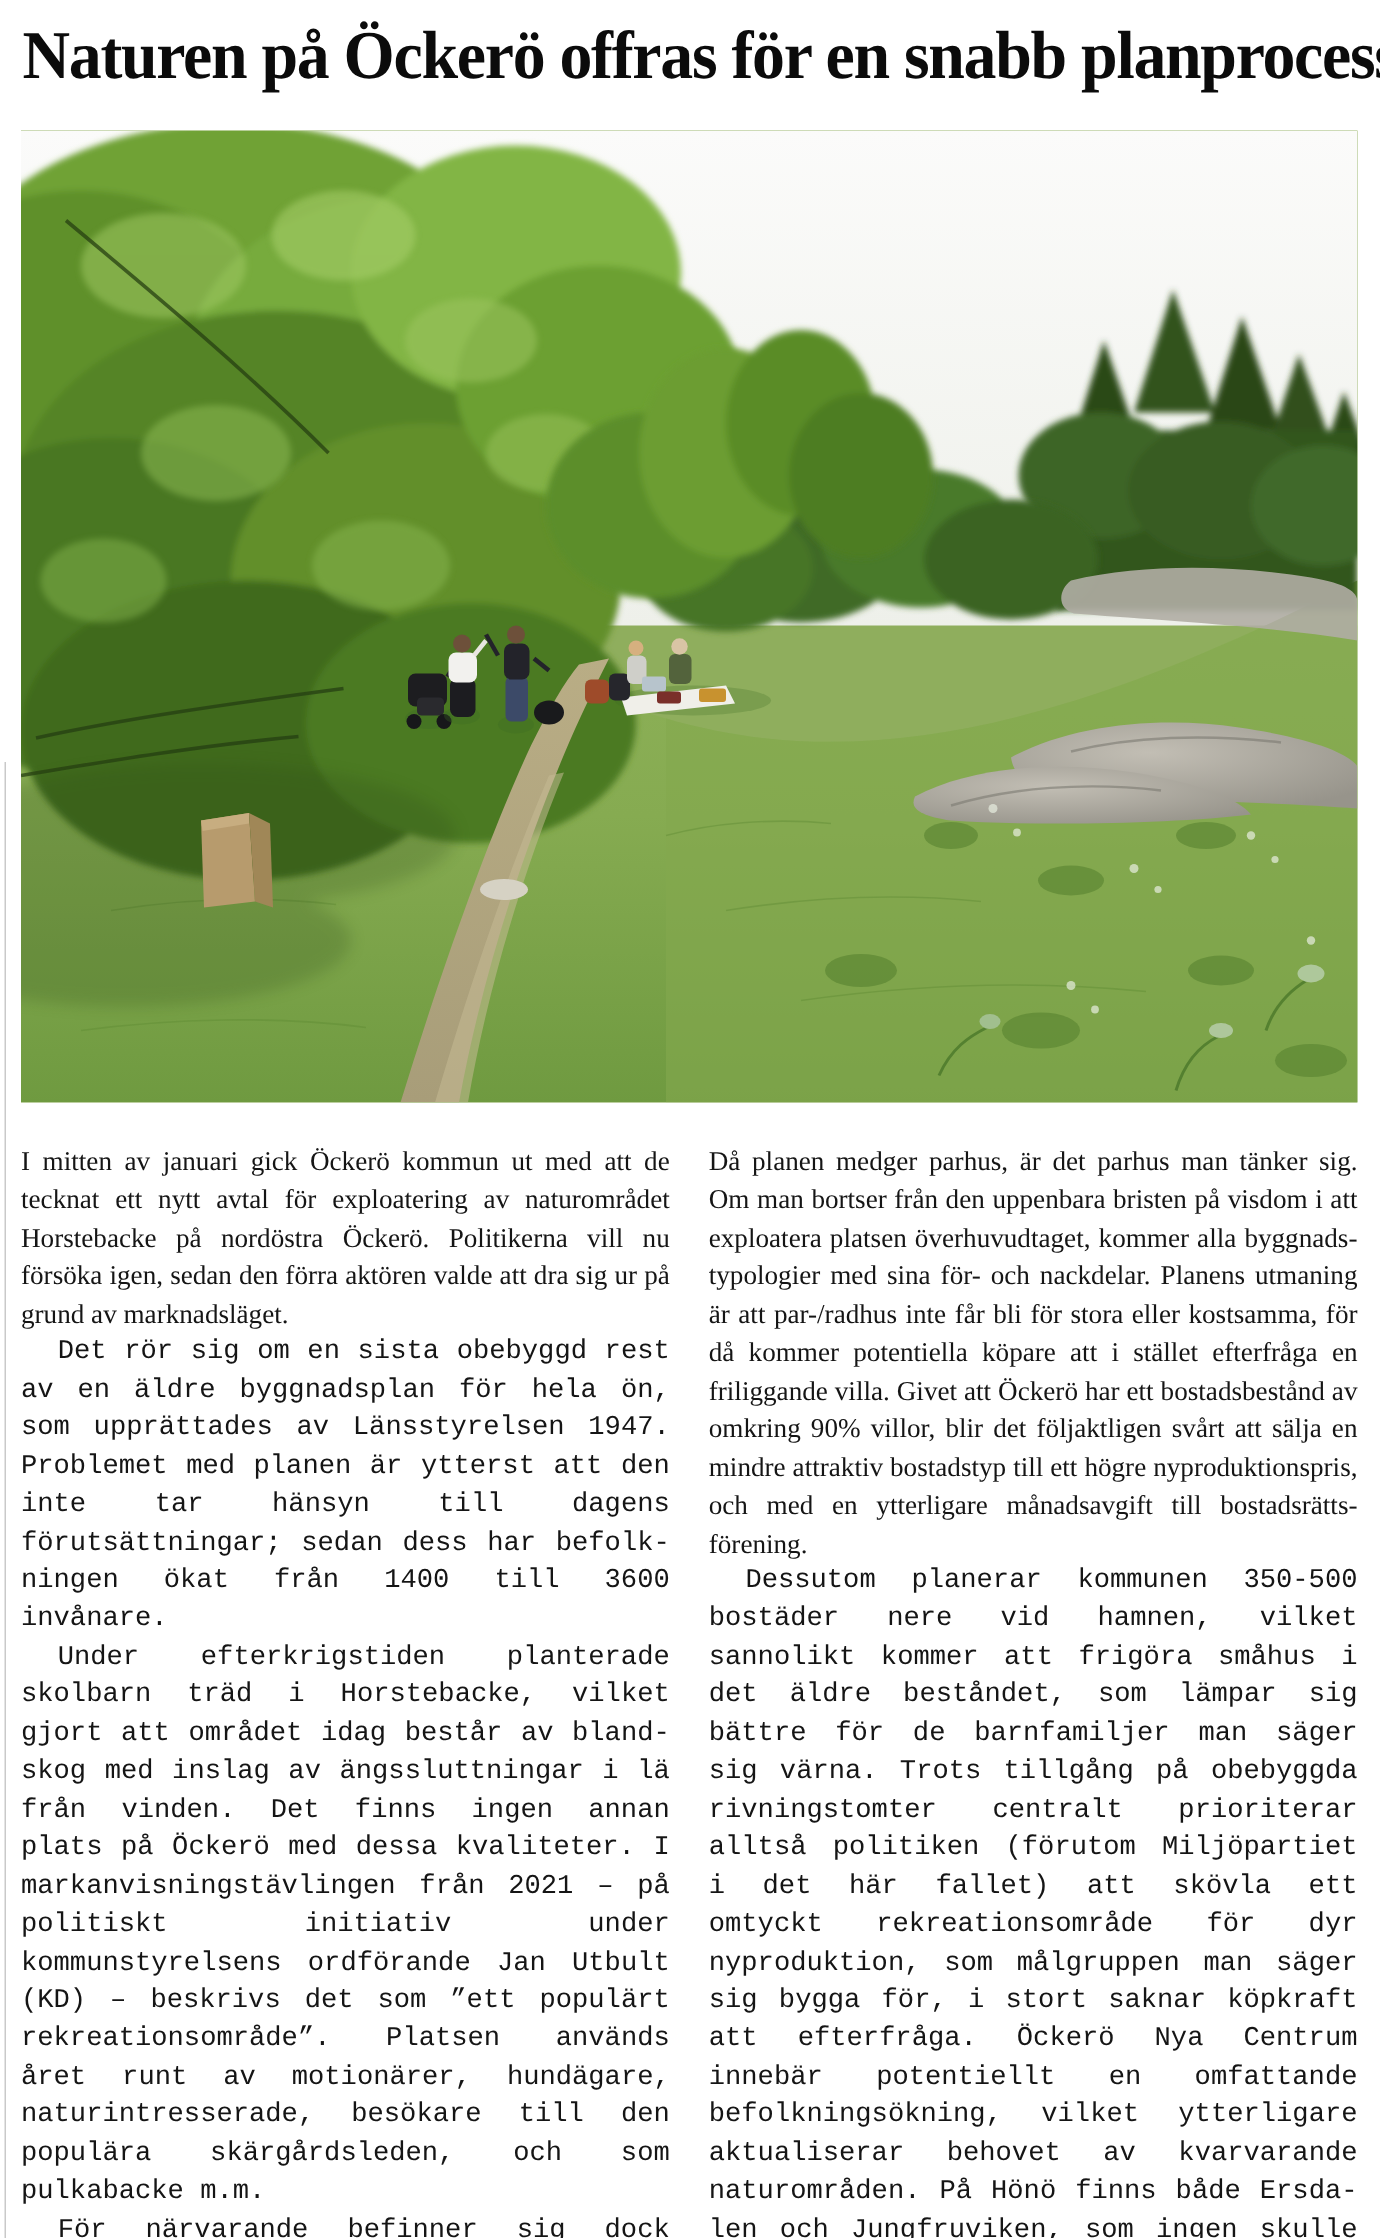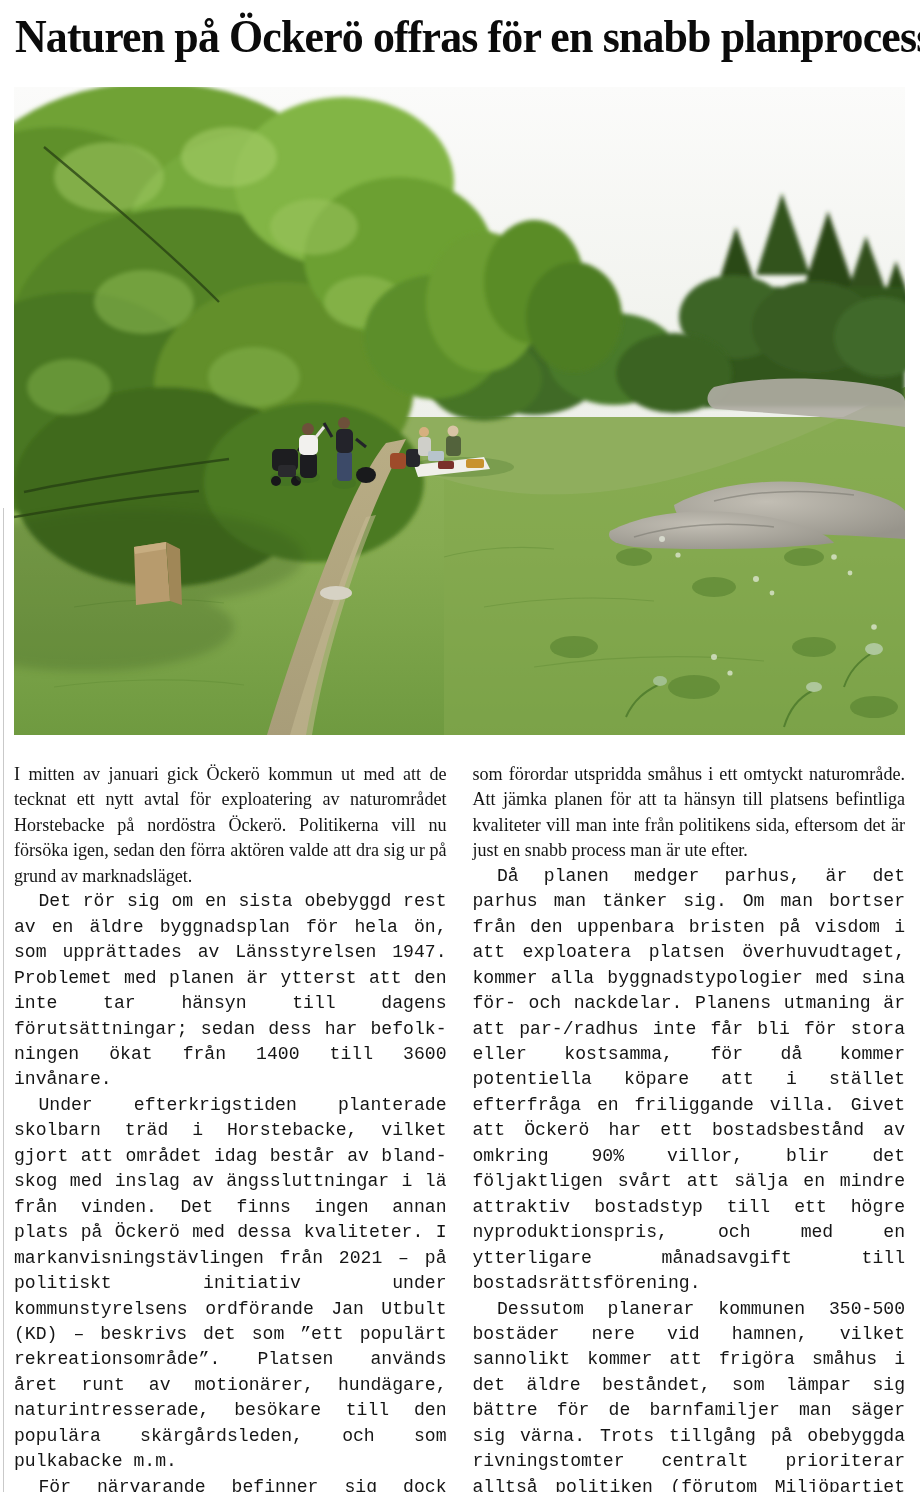--- a/index.html
+++ b/index.html
@@ -291,19 +291,18 @@
 
   <div class="col">
     <p class="no-indent">I mitten av januari gick Öckerö kommun ut med att de tecknat ett nytt avtal för exploatering av naturområ­det Horstebacke på nordöstra Öckerö. Politikerna vill nu försöka igen, sedan den förra aktören valde att dra sig ur på grund av marknadsläget.</p>
     <p>Det rör sig om en sista obebyggd rest av en äldre byggnadsplan för hela ön, som upprättades av Länsstyrel­sen 1947. Problemet med planen är ytterst att den inte tar hänsyn till dagens förutsättningar; sedan dess har befolk­ningen ökat från 1400 till 3600 invånare.</p>
     <p>Under efterkrigstiden planterade skolbarn träd i Horste­backe, vilket gjort att området idag består av bland­skog med inslag av ängssluttningar i lä från vinden. Det finns ingen annan plats på Öckerö med dessa kvaliteter. I markanvisningstävlingen från 2021 – på politiskt initiativ under kommunstyrelsens ordförande Jan Utbult (KD) – beskrivs det som ”ett populärt rekreationsområde”. Platsen används året runt av motionärer, hundägare, naturintres­serade, besökare till den populära skärgårdsleden, och som pulkabacke m.m.</p>
     <p>För närvarande befinner sig dock kommunen i en sviktande demografisk utveckling, och för att lindra denna vill man från politiskt håll snabbt ta fram småhus, och riktar sig i retoriken till ”unga barnfamiljer”. Detta kan förefalla sympatiskt vid första anblick, men tillvägagångssättet är djupt problematiskt; man struntar i såväl folklig opinion som tjänsteutlåtanden (det enda egentliga dokument som bifogades i markanvisningstävlingen var kommunens egen naturinventering, som uttryckligen avråder från exploate­ring).</p>
 
   </div>
 
   <div class="col">
-    <p class="no-indent">som förordar utspridda småhus i ett omtyckt naturområde. Att jämka planen för att ta hänsyn till platsens befintliga kvaliteter vill man inte från politikens sida, eftersom det är just en snabb process man är ute efter.</p>
     <p>Då planen medger parhus, är det parhus man tänker sig. Om man bortser från den uppenbara bristen på visdom i att exploatera platsen överhuvudtaget, kommer alla byggnads­typologier med sina för- och nackdelar. Planens utmaning är att par-/radhus inte får bli för stora eller kostsamma, för då kommer potentiella köpare att i stället efterfråga en friliggande villa. Givet att Öckerö har ett bostadsbestånd av omkring 90% villor, blir det följaktligen svårt att sälja en mindre attraktiv bostadstyp till ett högre nyproduktions­pris, och med en ytterligare månadsavgift till bostadsrätts­förening.</p>
     <p>Dessutom planerar kommunen 350-500 bostäder nere vid hamnen, vilket sannolikt kommer att frigöra småhus i det äldre beståndet, som lämpar sig bättre för de barnfa­miljer man säger sig värna. Trots tillgång på obebyggda rivningstomter centralt prioriterar alltså politiken (förutom Miljöpartiet i det här fallet) att skövla ett omtyckt rekrea­tionsområde för dyr nyproduktion, som målgruppen man säger sig bygga för, i stort saknar köpkraft att efterfråga. Öckerö Nya Centrum innebär potentiellt en omfattande befolkningsökning, vilket ytterligare aktualiserar behovet av kvarvarande naturområden. På Hönö finns både Ersda­len och Jungfruviken, som ingen skulle vilja bebygga; men Öckerö däremot förväntas växa till en liknande befolk­ningsmängd – och rädda kommunen – samtidigt som det enda motsvarande rekreationsområdet exploateras. Det är rena Kafka.</p>
 
   </div>
 
 </div>
 
 </body></html>

